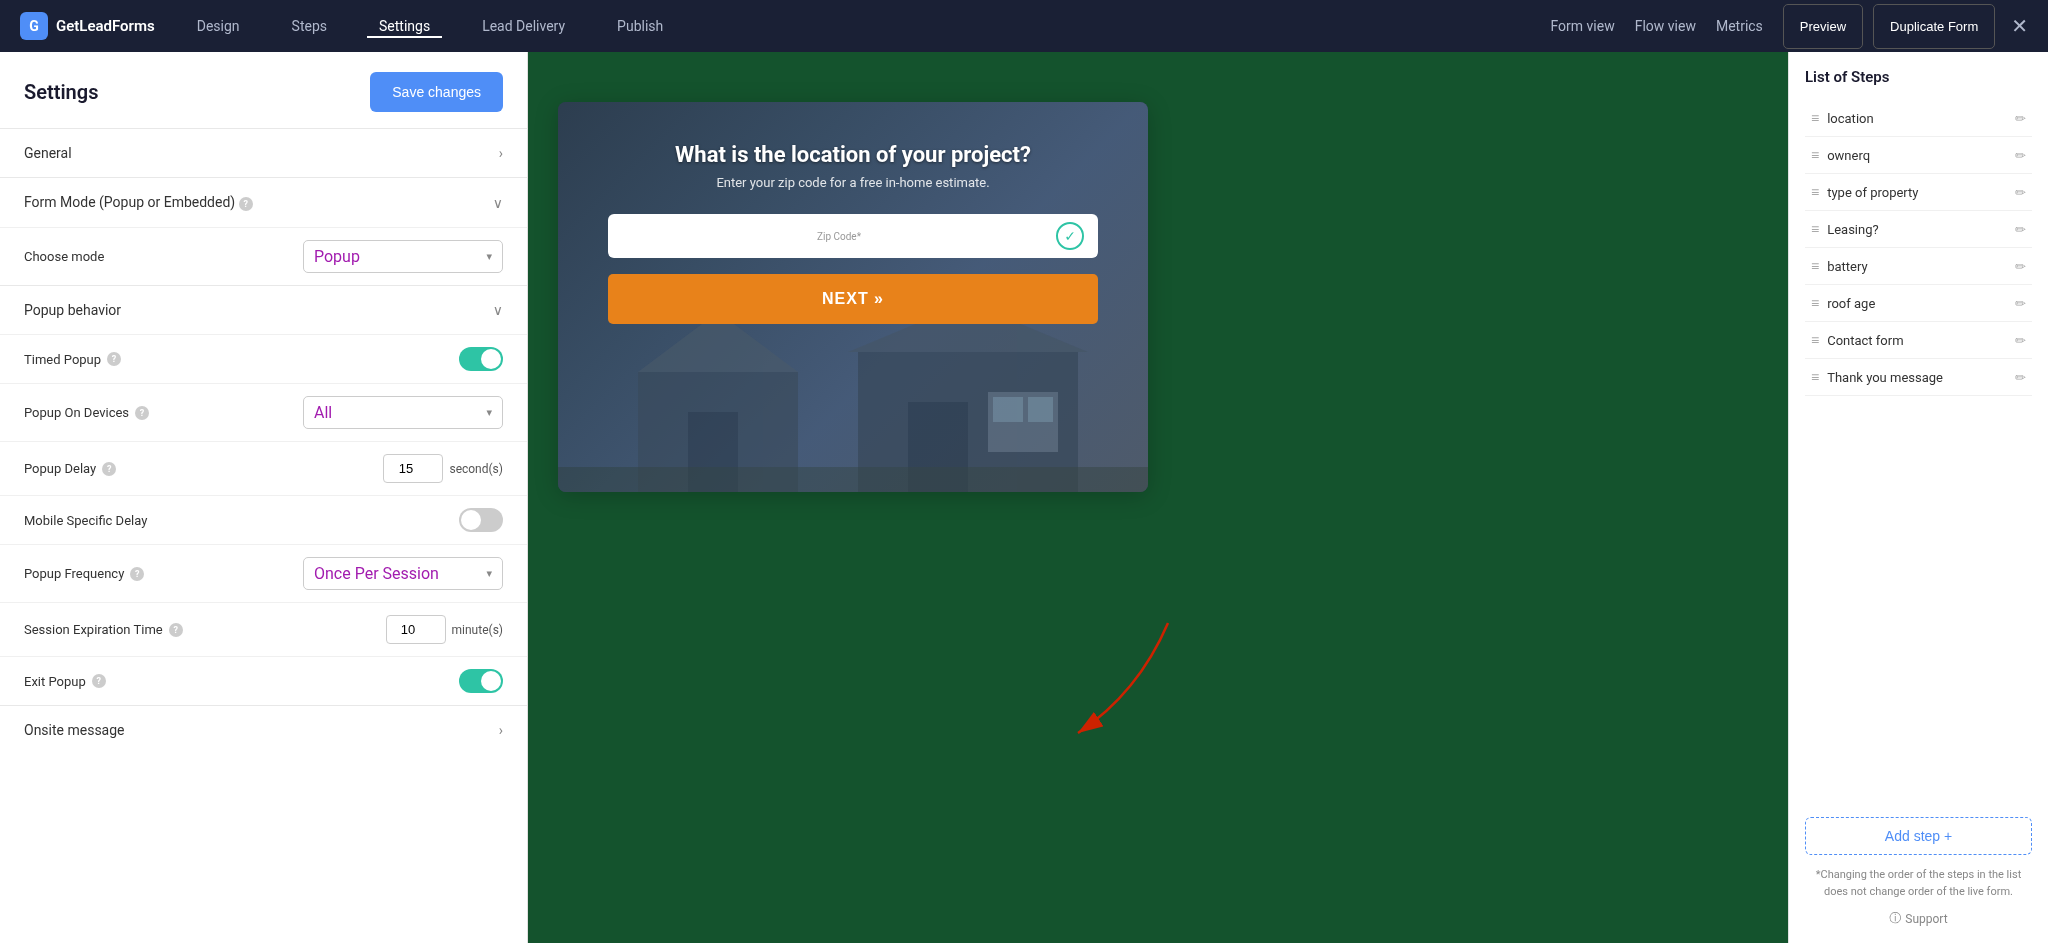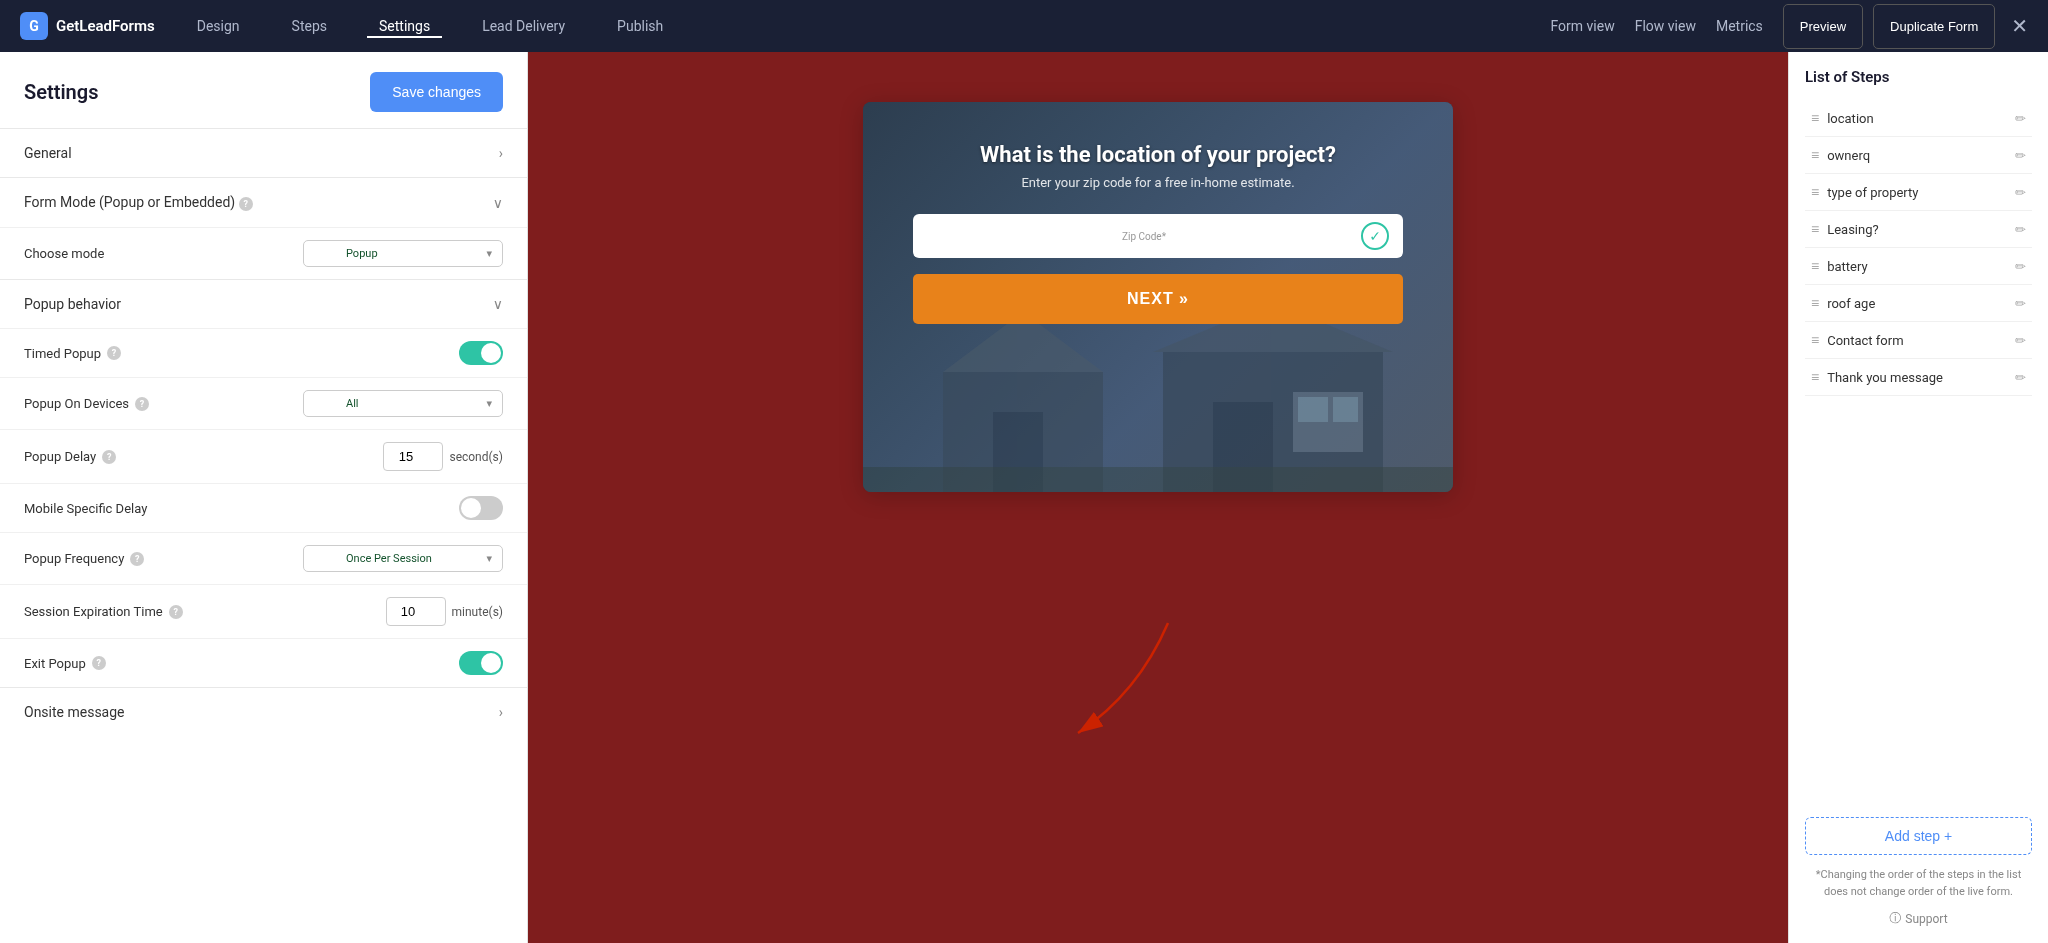--- a/index.html
+++ b/index.html
@@ -195,24 +195,23 @@
       align-items: center;
       border: 1px solid #ccc;
       border-radius: 5px;
       padding: 6px 10px;
       gap: 8px;
       min-width: 200px;
       cursor: pointer;
       background: white;
     }
     .select-val {
-      font-size: 11px;
+      font-size: 16px;
       flex: 1;
-      color: #14532d;
-      margin-left: 32px;
+      color: #a21caf;
     }
     .select-arrow {
       color: #888;
       font-size: 11px;
     }
 
     
     .num-input-wrap {
       display: flex;
       align-items: center;
@@ -227,24 +226,24 @@
       text-align: center;
     }
     .unit-label {
       font-size: 12px;
       color: #555;
     }
 
     
     .center-area {
       flex: 1;
-      background: #7f1d1d;
+      background: #14532d;
       display: flex;
       align-items: flex-start;
-      justify-content: center;
+      justify-content: flex-start;
       padding: 50px 30px;
       position: relative;
       overflow: hidden;
     }
 
     .form-card {
       width: 590px;
       border-radius: 8px;
       overflow: hidden;
       box-shadow: 0 4px 24px rgba(0,0,0,0.2);

